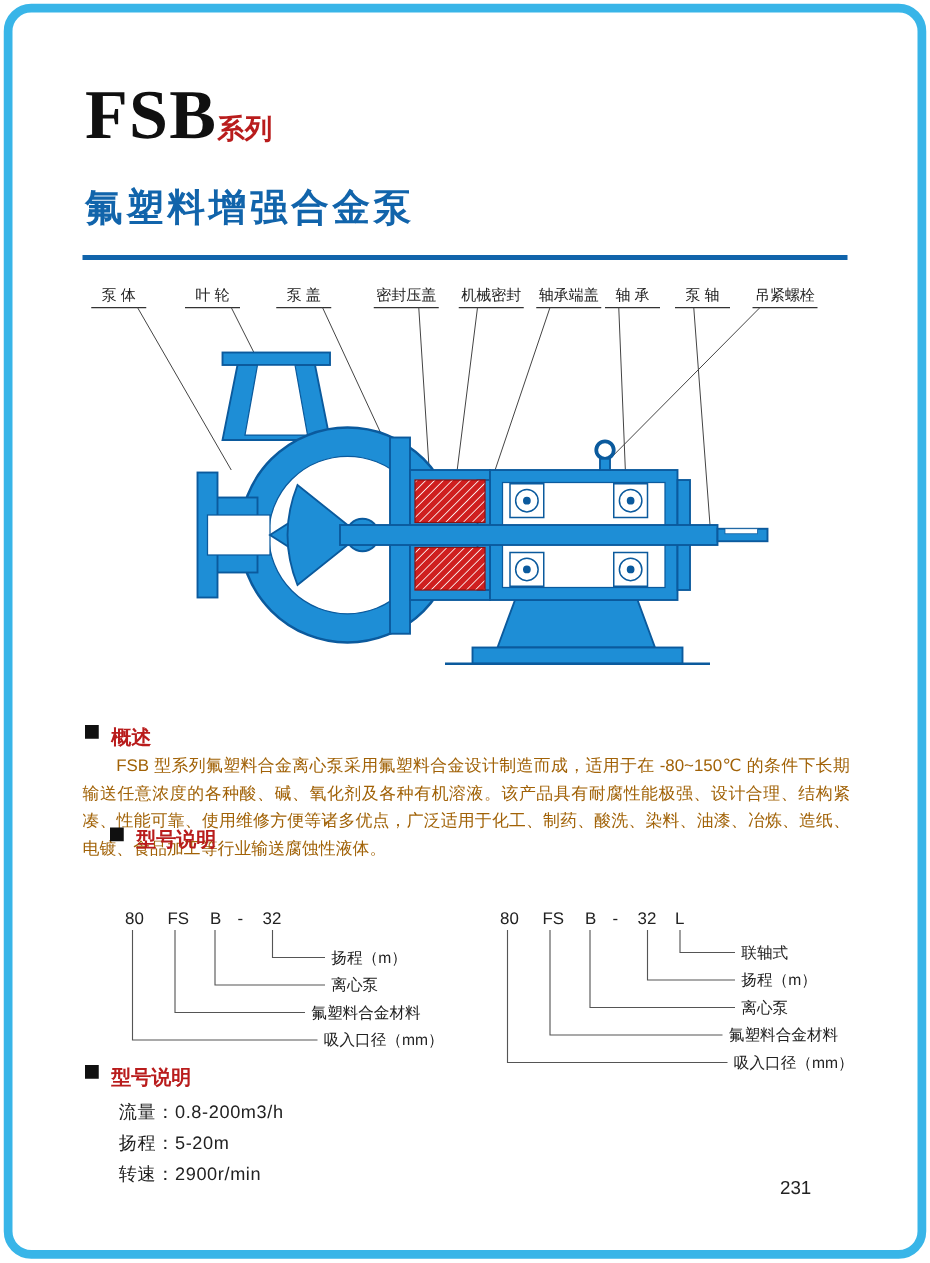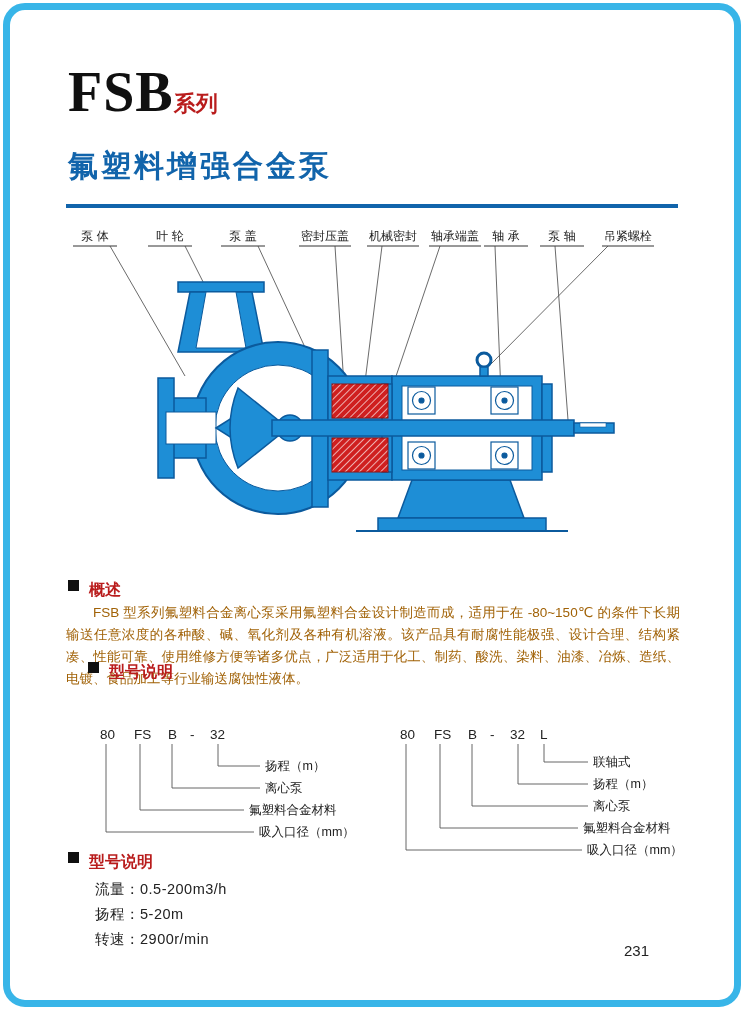--- a/index.html
+++ b/index.html
@@ -216,17 +216,17 @@
   <text class="model-label" x="201" y="64">扬程（m）</text>
   <text class="model-label" x="201" y="86">离心泵</text>
   <text class="model-label" x="191" y="108">氟塑料合金材料</text>
   <text class="model-label" x="195" y="130">吸入口径（mm）</text>
 </svg>
 
 <div class="section-heading" id="h-perf">
   <span class="bullet"></span>
   <span>型号说明</span>
 </div>
-<div class="perf-line" id="perf-0">流量：0.5-200m3/h</div>
+<div class="perf-line" id="perf-0">流量：0.8-200m3/h</div>
 <div class="perf-line" id="perf-1">扬程：5-20m</div>
 <div class="perf-line" id="perf-2">转速：2900r/min</div>
 
 <div class="page-number">231</div>
 
 </body></html>

